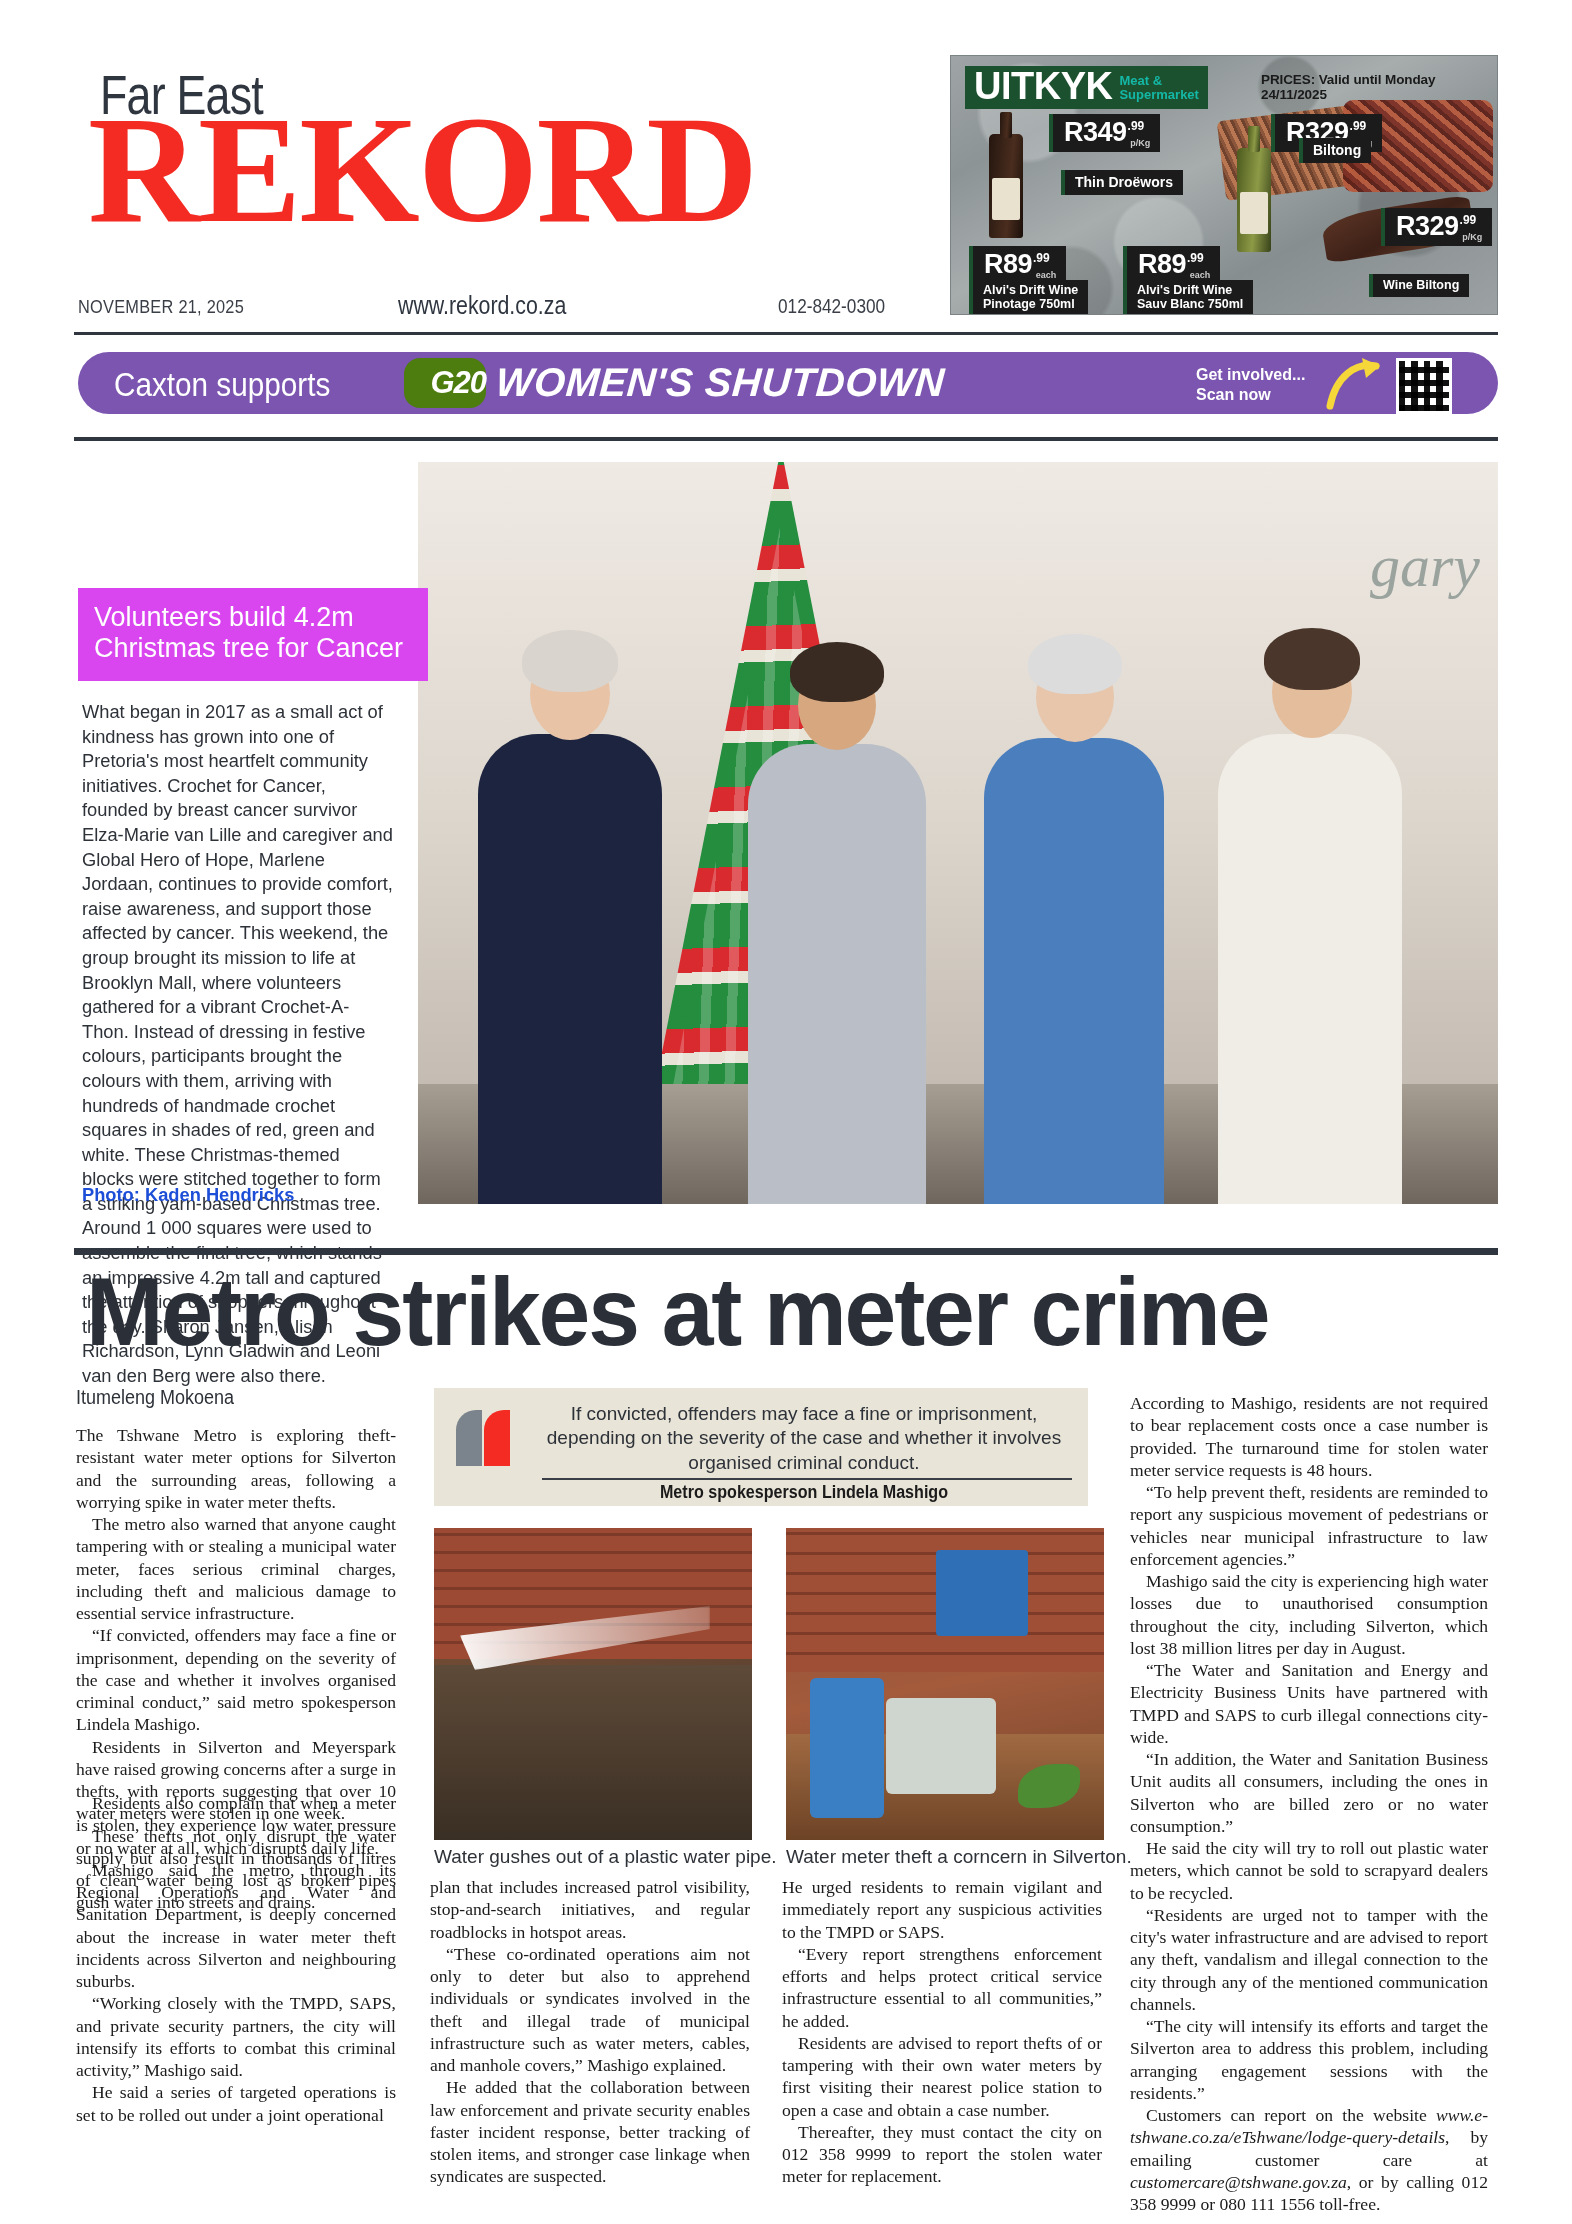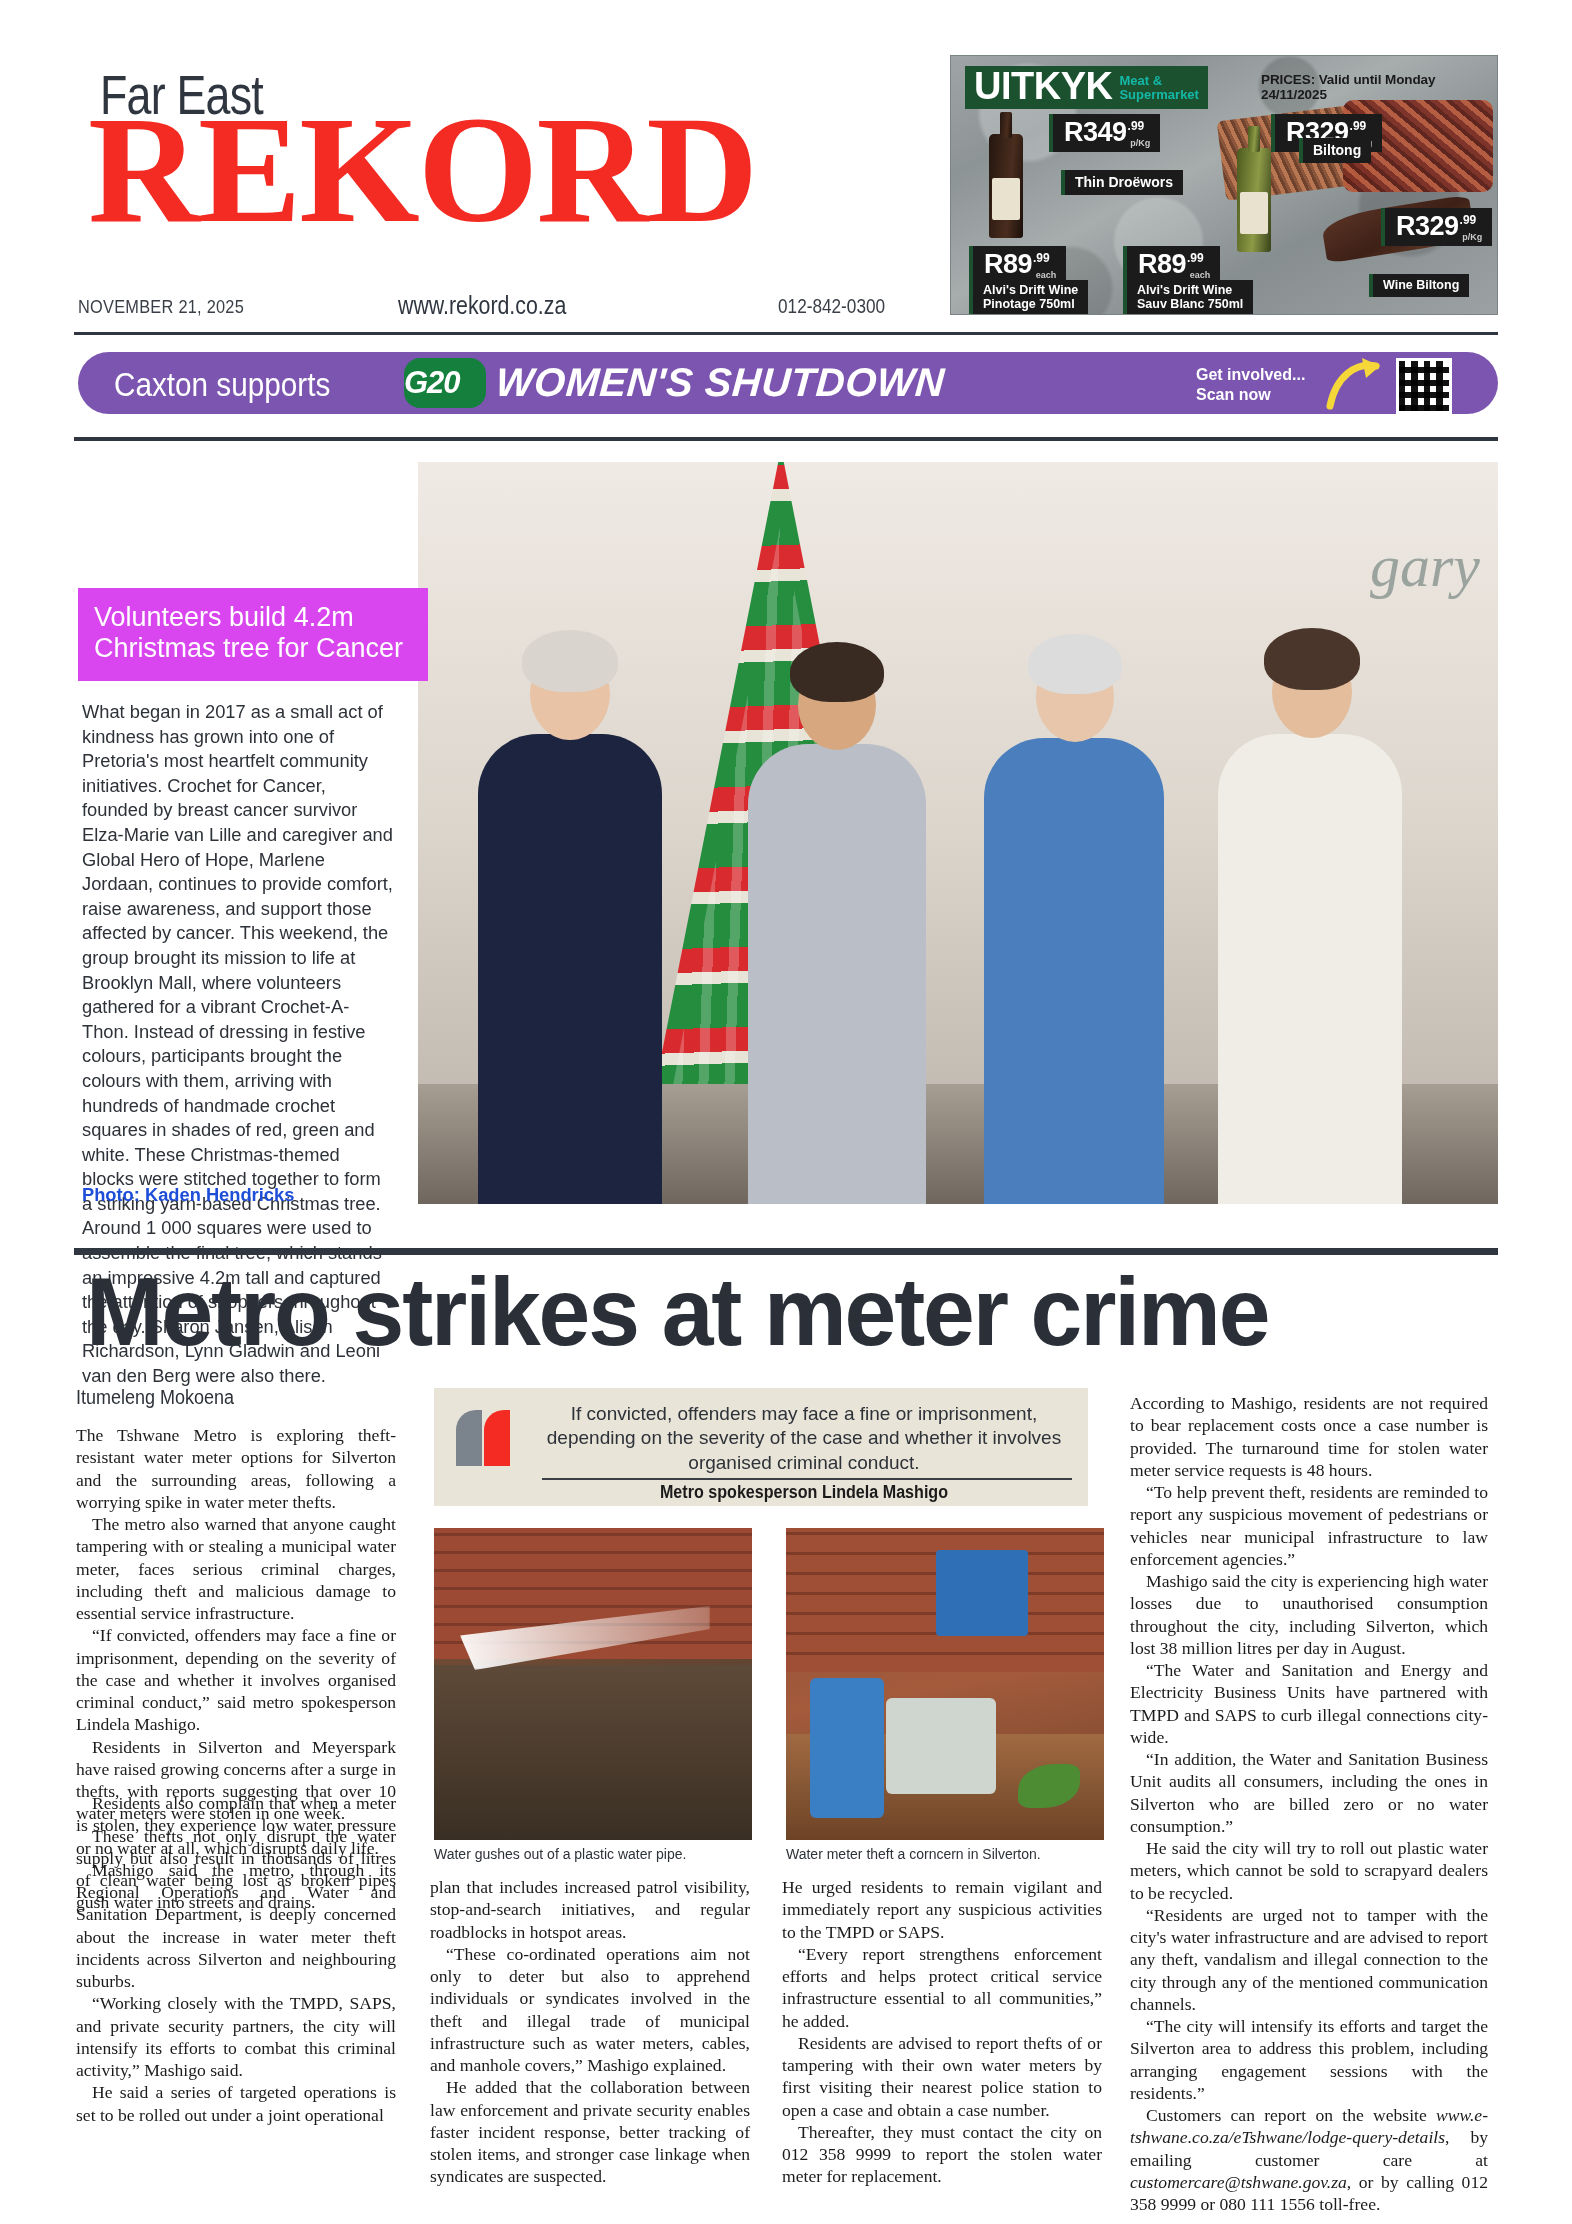--- a/index.html
+++ b/index.html
@@ -51,22 +51,22 @@
   .biltong-pile{position:absolute;left:392px;top:44px;width:150px;height:92px;
     background:repeating-linear-gradient(40deg,#7d2f24 0 5px,#b65a3d 5px 10px,#5d2119 10px 14px);
     border-radius:10px;opacity:.95;}
   .whole-biltong{position:absolute;left:372px;top:150px;width:150px;height:46px;
     background:linear-gradient(160deg,#5b3425 0%,#3d2017 55%,#6b412c 100%);
     border-radius:40% 14% 34% 12%;transform:rotate(-9deg);}
 
   
   .g20{position:absolute;left:78px;top:352px;width:1420px;height:62px;background:#7b55b0;border-radius:31px;overflow:hidden;}
   .g20-caxton{position:absolute;left:36px;top:14px;font-size:33px;color:#fff;transform:scaleX(.9);transform-origin:left top;font-weight:400;}
-  .g20-pill{position:absolute;left:326px;top:6px;width:82px;height:50px;background:#15803d;border-radius:16px;
-    display:flex;align-items:center;justify-content:flex-start;}
+  .g20-pill{position:absolute;left:326px;top:6px;width:82px;height:50px;background:#4d7c0f;border-radius:16px;
+    display:flex;align-items:center;justify-content:flex-end;}
   .g20-pill span{font-size:31px;font-weight:700;color:#fff;font-style:italic;letter-spacing:-1px;}
   .g20-title{position:absolute;left:418px;top:8px;font-size:40px;font-weight:700;font-style:italic;color:#fff;
     letter-spacing:.5px;transform:skewX(-4deg);}
   .g20-cta{position:absolute;left:1118px;top:13px;font-size:16px;font-weight:700;color:#fff;line-height:1.22;}
   .g20-arrow{position:absolute;left:1248px;top:4px;width:60px;height:54px;}
   .g20-qr{position:absolute;left:1318px;top:6px;width:50px;height:50px;background:#fff;padding:3px;}
   .qrgrid{width:100%;height:100%;
     background-image:
       linear-gradient(90deg,#111 12.5%,transparent 12.5% 25%,#111 25% 37.5%,transparent 37.5% 50%,#111 50% 62.5%,transparent 62.5% 75%,#111 75% 87.5%,transparent 87.5%),
       linear-gradient(0deg,#111 12.5%,transparent 12.5% 25%,#111 25% 37.5%,transparent 37.5% 50%,#111 50% 62.5%,transparent 62.5% 75%,#111 75% 87.5%,transparent 87.5%);
@@ -140,21 +140,21 @@
     background:linear-gradient(180deg,#5e4a38,#3a2f24);}
   .sp2{left:786px;top:1528px;width:318px;height:312px;background:linear-gradient(170deg,#8d4a33 0%,#a35b3c 50%,#6d4128 100%);}
   .sp2 .brickw{position:absolute;left:0;top:0;width:100%;height:46%;
     background:repeating-linear-gradient(0deg,#9e4f36 0 17px,#7e3c28 17px 20px);}
   .sp2 .bin{position:absolute;left:150px;top:22px;width:92px;height:86px;background:#2f6fb5;border-radius:4px;}
   .sp2 .bin2{position:absolute;left:24px;top:150px;width:74px;height:140px;background:#3a7fc4;border-radius:6px;}
   .sp2 .tub{position:absolute;left:100px;top:170px;width:110px;height:96px;background:#cfd6cf;border-radius:6px;}
   .sp2 .soil{position:absolute;left:0;bottom:0;width:100%;height:34%;background:linear-gradient(180deg,#a06a42,#6d4326);}
   .sp2 .leaf{position:absolute;left:232px;top:236px;width:62px;height:44px;background:#4e8c34;border-radius:60% 20% 60% 20%;}
 
-  .scaption{position:absolute;font-size:14px;color:#2d3138;}
+  .scaption{position:absolute;font-size:19px;color:#2d3138;}
   .sc1{left:434px;top:1846px;}
   .sc2{left:786px;top:1846px;}
 </style>
 </head>
 <body>
 
 <div class="page">
 
   <div class="masthead">
     <div class="mh-fareast">Far East</div>

